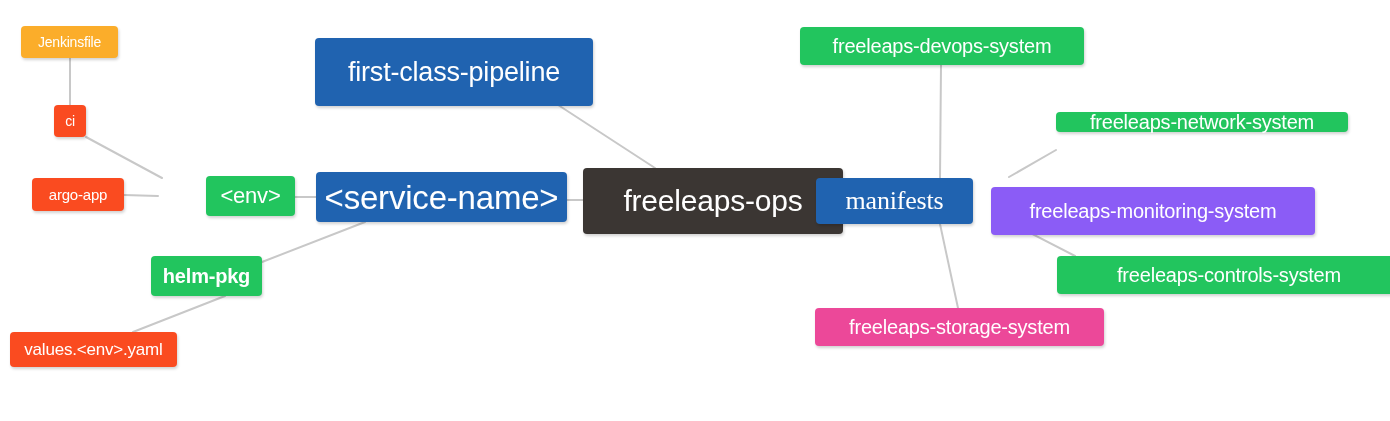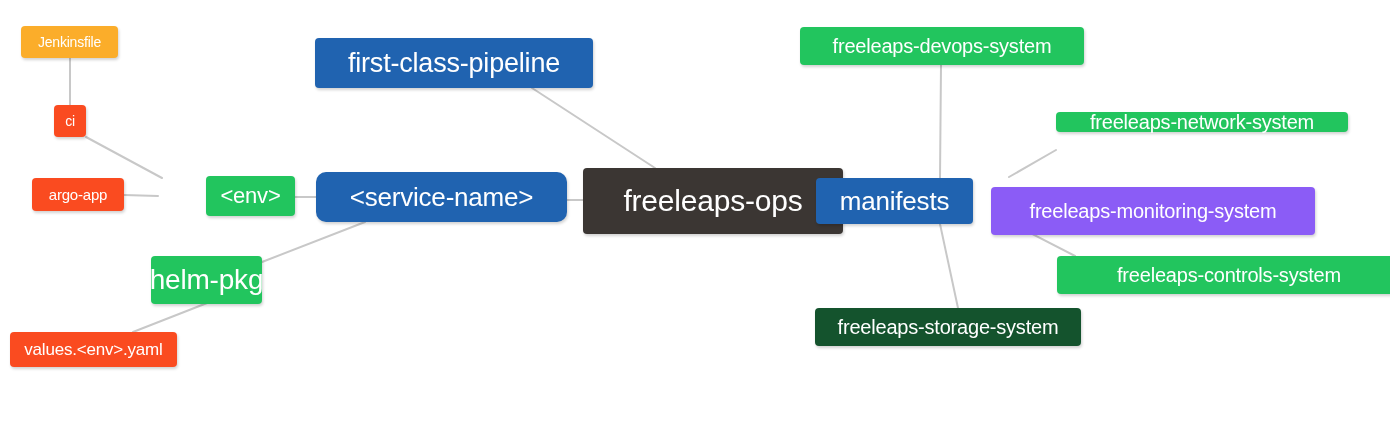--- a/index.html
+++ b/index.html
@@ -72,46 +72,46 @@
     </div>
     <div class="node" style="left: 54px; top: 105px; width: 32px; height: 32px; background: rgb(250, 75, 32); font-size: 14px; justify-content: center;">
       <span class="node-label">ci</span>
     </div>
     <div class="node" style="left: 32px; top: 178px; width: 92px; height: 33px; background: rgb(250, 75, 32); font-size: 15px; text-align: right;">
       <span class="node-label">argo-app</span>
     </div>
     <div class="node" style="left: 158px; top: 176px; width: 89px; height: 40px; background: rgb(34, 197, 94); font-size: 22px; margin-left: 48px;">
       <span class="node-label">&lt;env&gt;</span>
     </div>
-    <div class="node" style="left: 151px; top: 256px; width: 111px; height: 48px; background: rgb(34, 197, 94); font-size: 28px;">
+    <div class="node" style="left: 151px; top: 256px; width: 111px; height: 40px; background: rgb(34, 197, 94); font-size: 20px; font-weight: bold;">
       <span class="node-label">helm-pkg</span>
     </div>
     <div class="node" style="left: 10px; top: 332px; width: 167px; height: 35px; background: rgb(250, 75, 32); font-size: 17px;">
       <span class="node-label">values.&lt;env&gt;.yaml</span>
     </div>
-    <div class="node" style="left: 315px; top: 38px; width: 278px; height: 50px; background: rgb(32, 99, 176); font-size: 27px;">
+    <div class="node" style="left: 315px; top: 38px; width: 278px; height: 68px; background: rgb(32, 99, 176); font-size: 27px;">
       <span class="node-label">first-class-pipeline</span>
     </div>
-    <div class="node" style="left: 316px; top: 172px; width: 251px; height: 50px; background: rgb(32, 99, 176); font-size: 26px; border-radius: 10px;">
+    <div class="node" style="left: 316px; top: 172px; width: 251px; height: 50px; background: rgb(32, 99, 176); font-size: 33px;">
       <span class="node-label">&lt;service-name&gt;</span>
     </div>
     <div class="node" style="left: 583px; top: 168px; width: 260px; height: 66px; background: rgb(59, 54, 51); font-size: 30px;">
       <span class="node-label">freeleaps-ops</span>
     </div>
-    <div class="node" style="left: 816px; top: 178px; width: 157px; height: 46px; background: rgb(32, 99, 176); font-size: 26px;">
+    <div class="node" style="left: 816px; top: 178px; width: 157px; height: 46px; background: rgb(32, 99, 176); font-size: 26px; font-family: Liberation Serif, serif;">
       <span class="node-label">manifests</span>
     </div>
     <div class="node" style="left: 800px; top: 27px; width: 284px; height: 38px; background: rgb(34, 197, 94); font-size: 20px;">
       <span class="node-label">freeleaps-devops-system</span>
     </div>
     <div class="node" style="left: 1056px; top: 112px; width: 292px; height: 20px; background: rgb(34, 197, 94); font-size: 20px;">
       <span class="node-label">freeleaps-network-system</span>
     </div>
     <div class="node" style="left: 991px; top: 187px; width: 324px; height: 48px; background: #8b5cf6; font-size: 20px;">
       <span class="node-label">freeleaps-monitoring-system</span>
     </div>
     <div class="node" style="left: 1057px; top: 256px; width: 344px; height: 38px; background: rgb(34, 197, 94); font-size: 20px;">
       <span class="node-label">freeleaps-controls-system</span>
     </div>
-    <div class="node" style="left: 815px; top: 308px; width: 266px; height: 38px; background: #14532d; font-size: 20px;">
+    <div class="node" style="left: 815px; top: 308px; width: 289px; height: 38px; background: #ec4899; font-size: 20px;">
       <span class="node-label">freeleaps-storage-system</span>
     </div>
   </div>
 
 </body></html>

